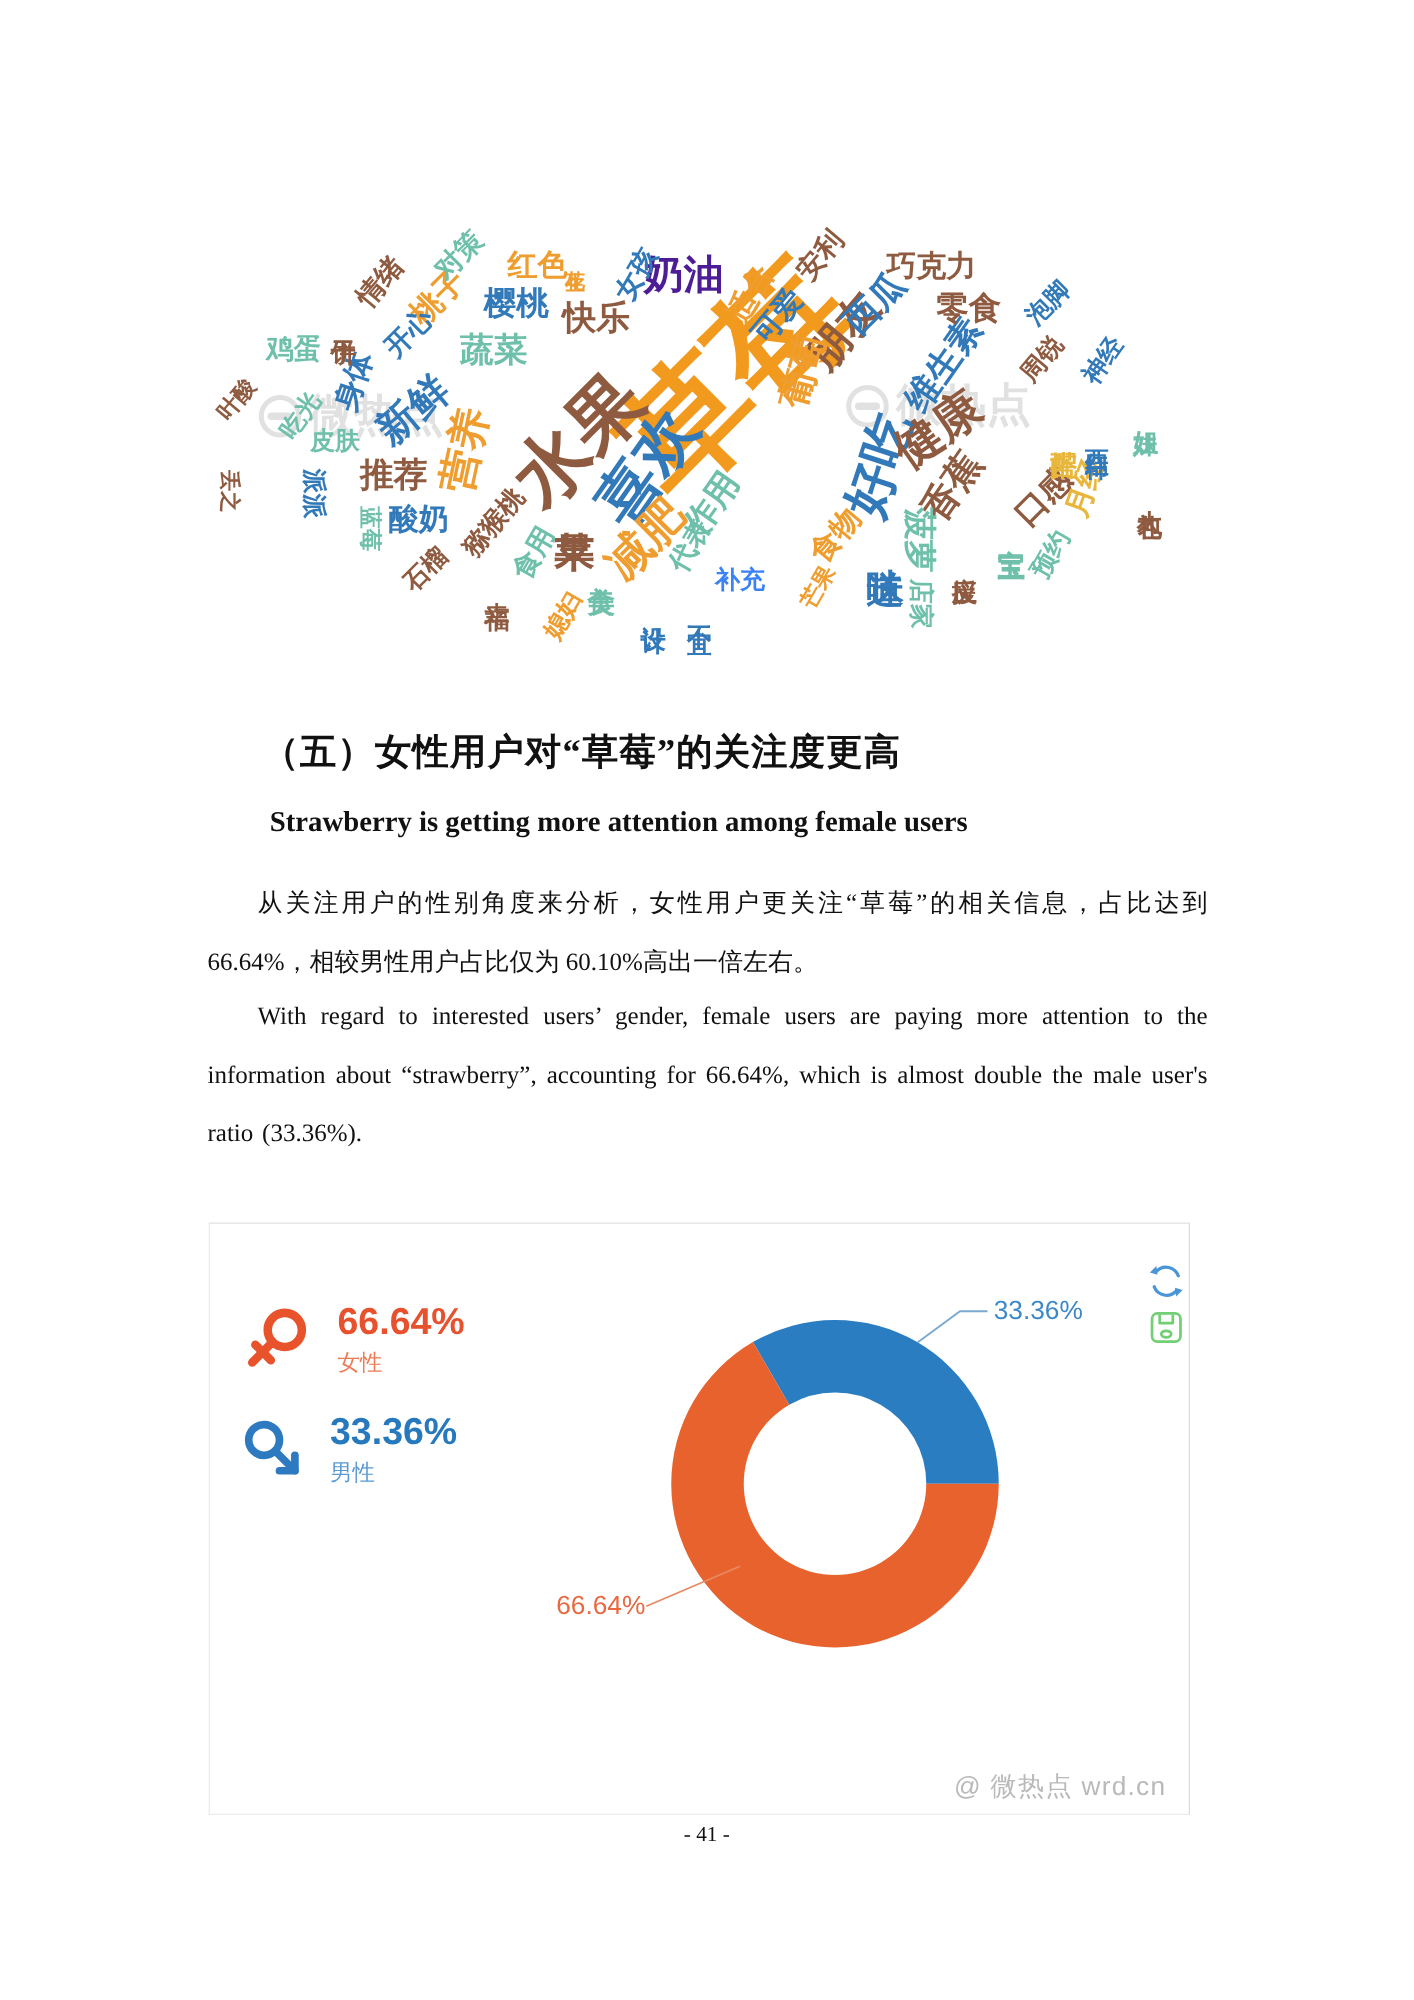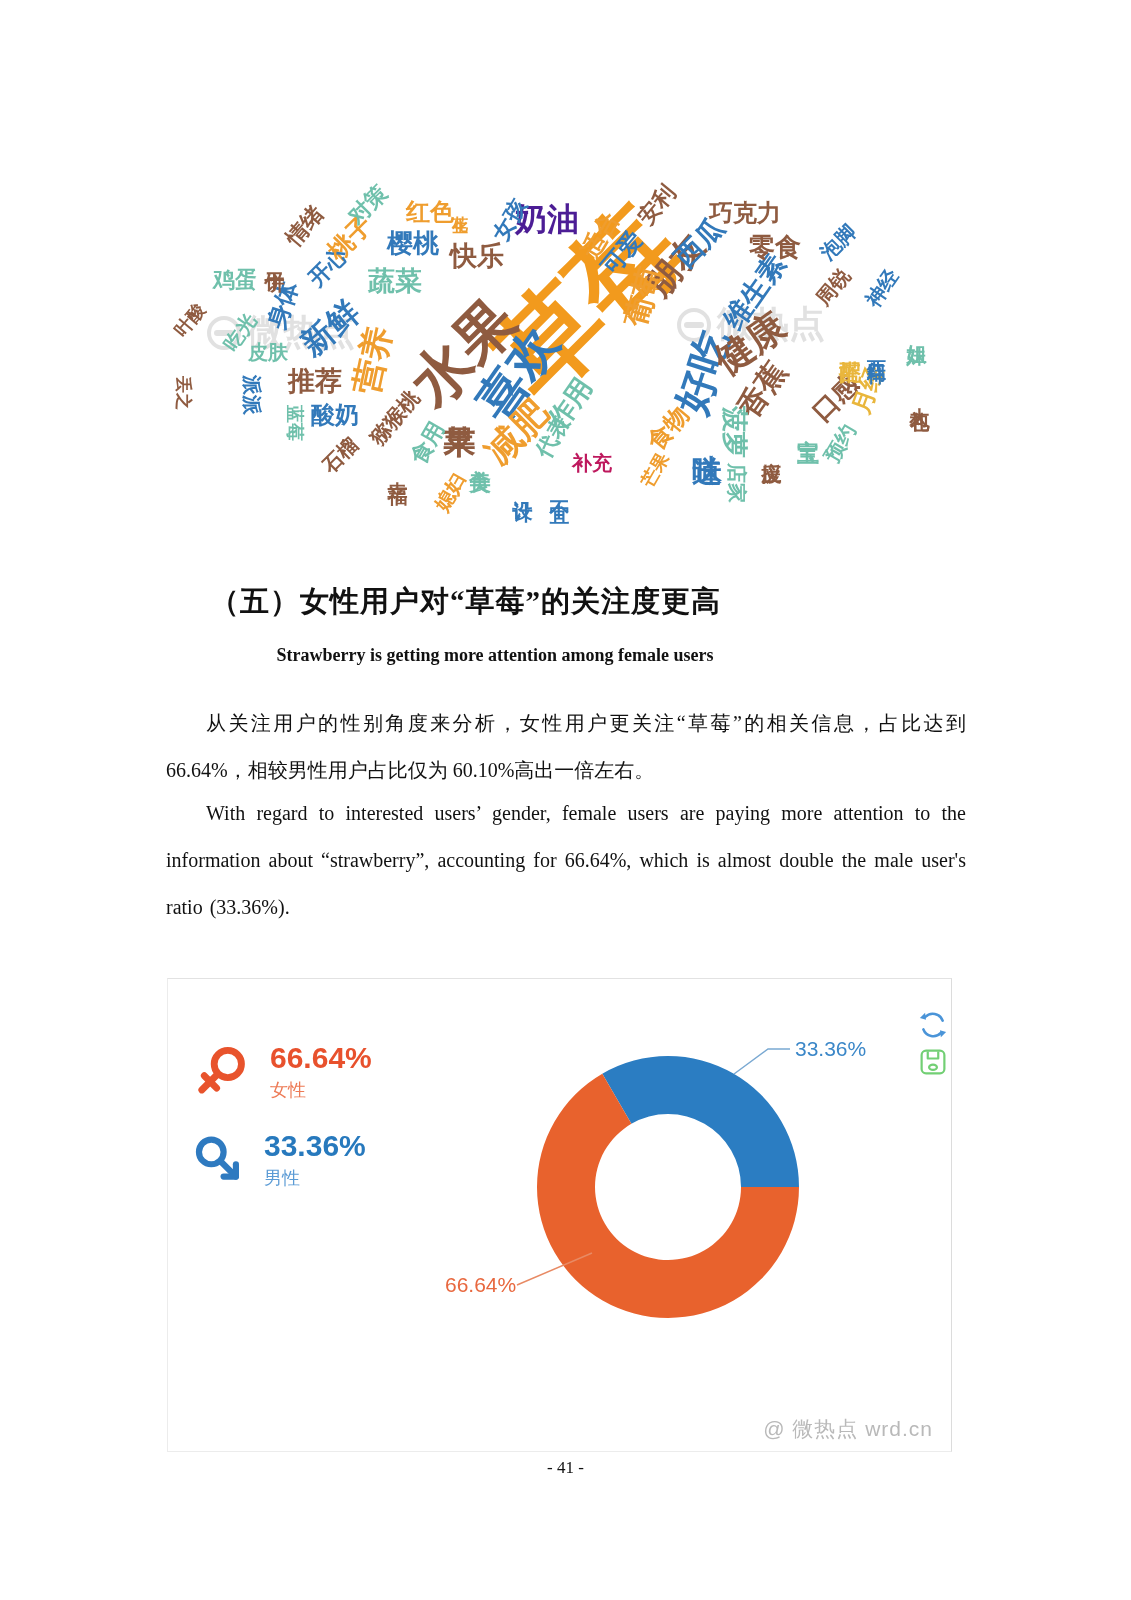--- a/index.html
+++ b/index.html
@@ -9,21 +9,21 @@
   .wordcloud{position:absolute;left:165px;top:160px;width:790px;height:385px;}
   .wc-word{position:absolute;font-family:"DejaVu Sans",sans-serif;font-weight:700;white-space:nowrap;line-height:1;}
   .wc-word.vert{writing-mode:vertical-rl;text-orientation:upright;letter-spacing:2px;}
   .wc-mark{position:absolute;display:flex;align-items:center;gap:6px;color:#c9c9c9;opacity:.55;
            font-family:"DejaVu Sans",sans-serif;font-weight:700;font-size:36px;}
   .wc-mark .mark-logo{display:inline-block;width:34px;height:34px;border:4px solid #c9c9c9;border-radius:50%;
            box-sizing:border-box;position:relative;}
   .wc-mark .mark-logo::after{content:"";position:absolute;left:3px;right:3px;top:10px;height:6px;background:#c9c9c9;border-radius:3px;}
   
   .heading-zh{position:absolute;left:166px;top:582px;width:820px;font-size:29px;font-weight:700;letter-spacing:1px;margin-left:44px;}
-  .heading-en{position:absolute;left:95px;top:645px;width:800px;text-align:center;font-size:18px;font-weight:700;}
+  .heading-en{position:absolute;left:95px;top:645px;width:800px;text-align:center;font-size:23px;font-weight:700;}
   .para{position:absolute;left:166px;width:800px;text-align:justify;font-size:20px;}
   .para-zh{top:700px;line-height:2.35;text-indent:2em;}
   .para-en{top:790px;line-height:2.35;text-indent:2em;word-spacing:2px;}
   
   .chart-box{position:absolute;left:167px;top:978px;width:783px;height:472px;border:1px solid #ececec;
              border-top-color:#e2e2e2;border-right-color:#dcdcdc;background:#fff;}
   .chart-svg{position:absolute;left:0;top:0;}
   .legend{position:absolute;left:22px;top:62px;}
   .legend-item{display:flex;align-items:flex-start;gap:18px;margin-bottom:26px;}
   .legend-icon{width:62px;height:62px;flex:0 0 auto;}
@@ -103,21 +103,21 @@
       <span class="wc-word vert" style="left: 110px; top: 97px; font-size: 20px; color: rgb(143, 91, 64); transform: translate(-50%, -50%) rotate(0deg);">饼干</span>
       <span class="wc-word" style="left: 75px; top: 172px; font-size: 20px; color: rgb(111, 192, 171); transform: translate(-50%, -50%) rotate(-55deg);">吃光</span>
       <span class="wc-word" style="left: 103px; top: 192px; font-size: 20px; color: rgb(111, 192, 171); transform: translate(-50%, -50%) rotate(0deg);">皮肤</span>
       <span class="wc-word" style="left: 87px; top: 235px; font-size: 20px; color: rgb(50, 121, 186); transform: translate(-50%, -50%) rotate(90deg);">派派</span>
       <span class="wc-word" style="left: 130px; top: 263px; font-size: 18px; color: rgb(111, 192, 171); transform: translate(-50%, -50%) rotate(90deg);">蓝莓</span>
       <span class="wc-word" style="left: 175px; top: 295px; font-size: 20px; color: rgb(143, 91, 64); transform: translate(-50%, -50%) rotate(-45deg);">石榴</span>
       <span class="wc-word vert" style="left: 233px; top: 308px; font-size: 20px; color: rgb(143, 91, 64); transform: translate(-50%, -50%) rotate(0deg);">幸福</span>
       <span class="wc-word" style="left: 285px; top: 332px; font-size: 20px; color: rgb(239, 157, 46); transform: translate(-50%, -50%) rotate(-60deg);">媳妇</span>
       <span class="wc-word vert" style="left: 358px; top: 327px; font-size: 20px; color: rgb(50, 121, 186); transform: translate(-50%, -50%) rotate(0deg);">设计</span>
       <span class="wc-word vert" style="left: 395px; top: 327px; font-size: 20px; color: rgb(50, 121, 186); transform: translate(-50%, -50%) rotate(0deg);">不宜</span>
-      <span class="wc-word" style="left: 427px; top: 303px; font-size: 20px; color: #be185d; transform: translate(-50%, -50%) rotate(0deg);">补充</span>
+      <span class="wc-word" style="left: 427px; top: 303px; font-size: 20px; color: #3b82f6; transform: translate(-50%, -50%) rotate(0deg);">补充</span>
       <span class="wc-word" style="left: 490px; top: 310px; font-size: 18px; color: rgb(239, 157, 46); transform: translate(-50%, -50%) rotate(-60deg);">芒果</span>
       <span class="wc-word" style="left: 572px; top: 323px; font-size: 20px; color: rgb(111, 192, 171); transform: translate(-50%, -50%) rotate(90deg);">店家</span>
       <span class="wc-word vert" style="left: 607px; top: 288px; font-size: 20px; color: rgb(143, 91, 64); transform: translate(-50%, -50%) rotate(0deg);">应援</span>
       <span class="wc-word" style="left: 675px; top: 283px; font-size: 20px; color: rgb(111, 192, 171); transform: translate(-50%, -50%) rotate(-60deg);">预约</span>
       <span class="wc-word" style="left: 673px; top: 82px; font-size: 20px; color: rgb(50, 121, 186); transform: translate(-50%, -50%) rotate(-45deg);">泡脚</span>
       <span class="wc-word" style="left: 668px; top: 127px; font-size: 20px; color: rgb(143, 91, 64); transform: translate(-50%, -50%) rotate(-50deg);">周锐</span>
       <span class="wc-word" style="left: 717px; top: 128px; font-size: 20px; color: rgb(50, 121, 186); transform: translate(-50%, -50%) rotate(-55deg);">神经</span>
       <span class="wc-word vert" style="left: 712px; top: 188px; font-size: 19px; color: rgb(50, 121, 186); transform: translate(-50%, -50%) rotate(0deg);">西红柿</span>
       <span class="wc-word vert" style="left: 752px; top: 170px; font-size: 20px; color: rgb(111, 192, 171); transform: translate(-50%, -50%) rotate(0deg);">姐妹</span>
       <span class="wc-word vert" style="left: 755px; top: 235px; font-size: 20px; color: rgb(143, 91, 64); transform: translate(-50%, -50%) rotate(0deg);">大礼包</span>

